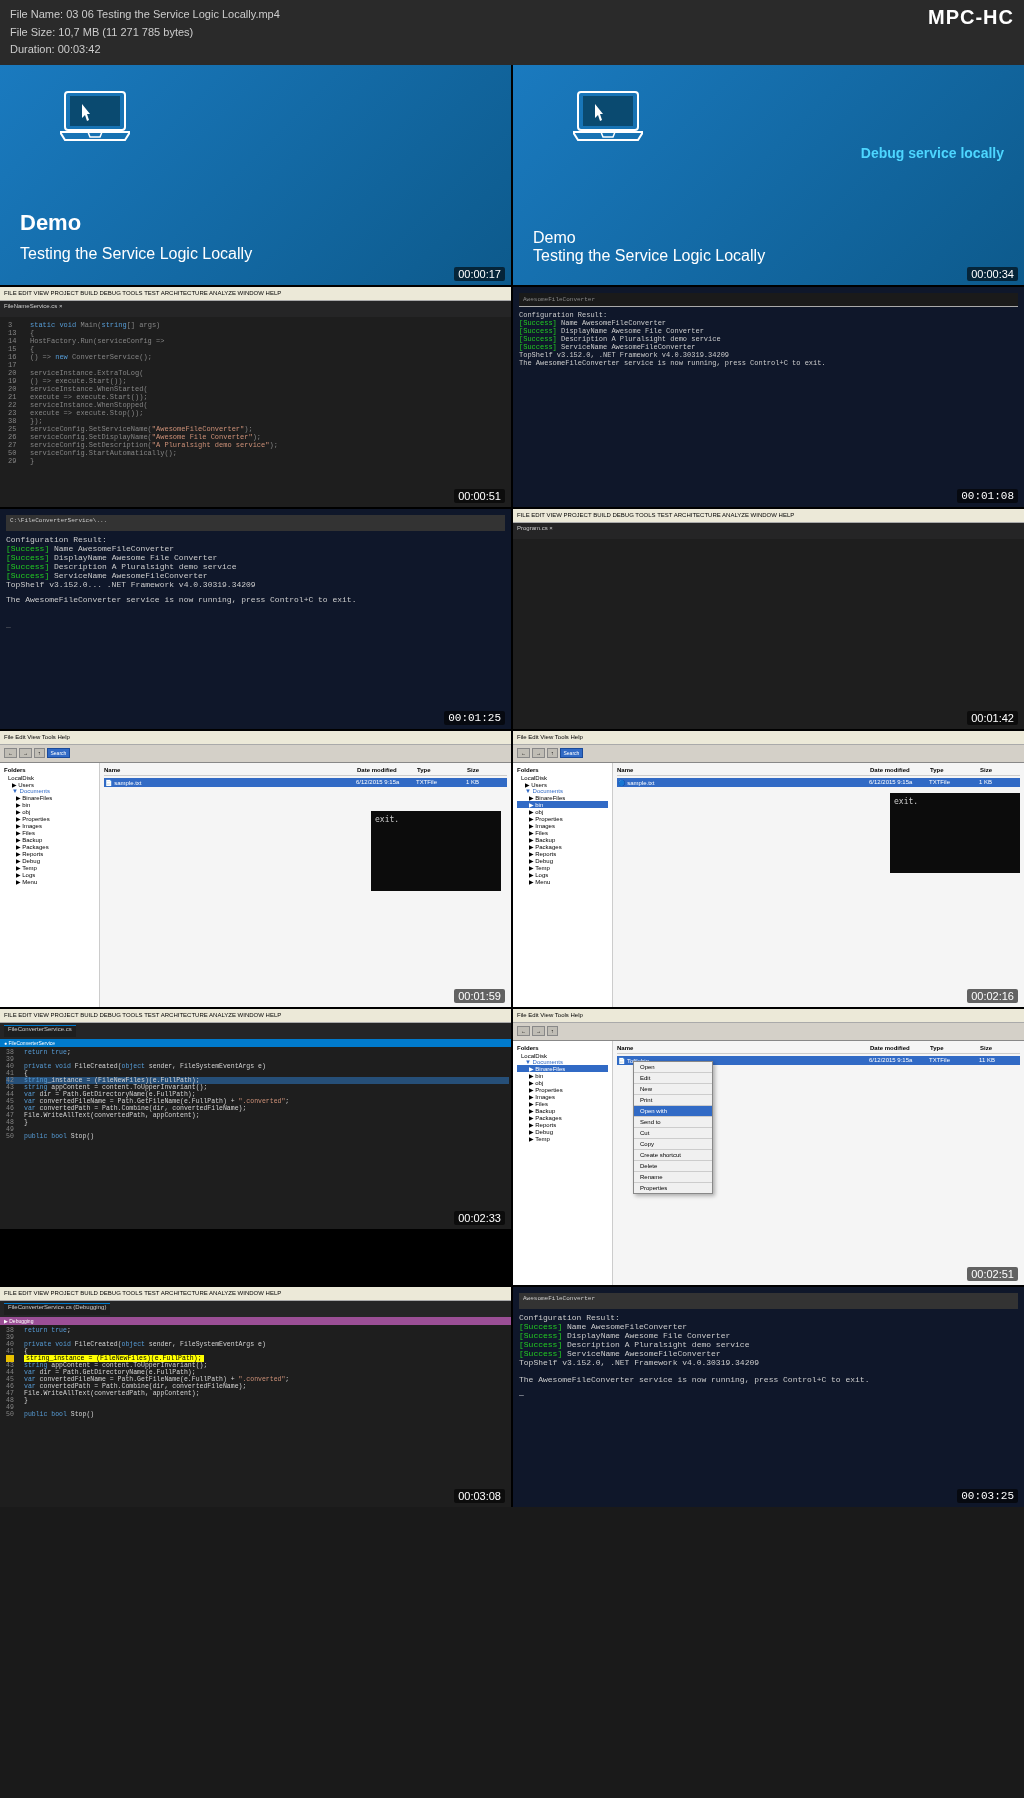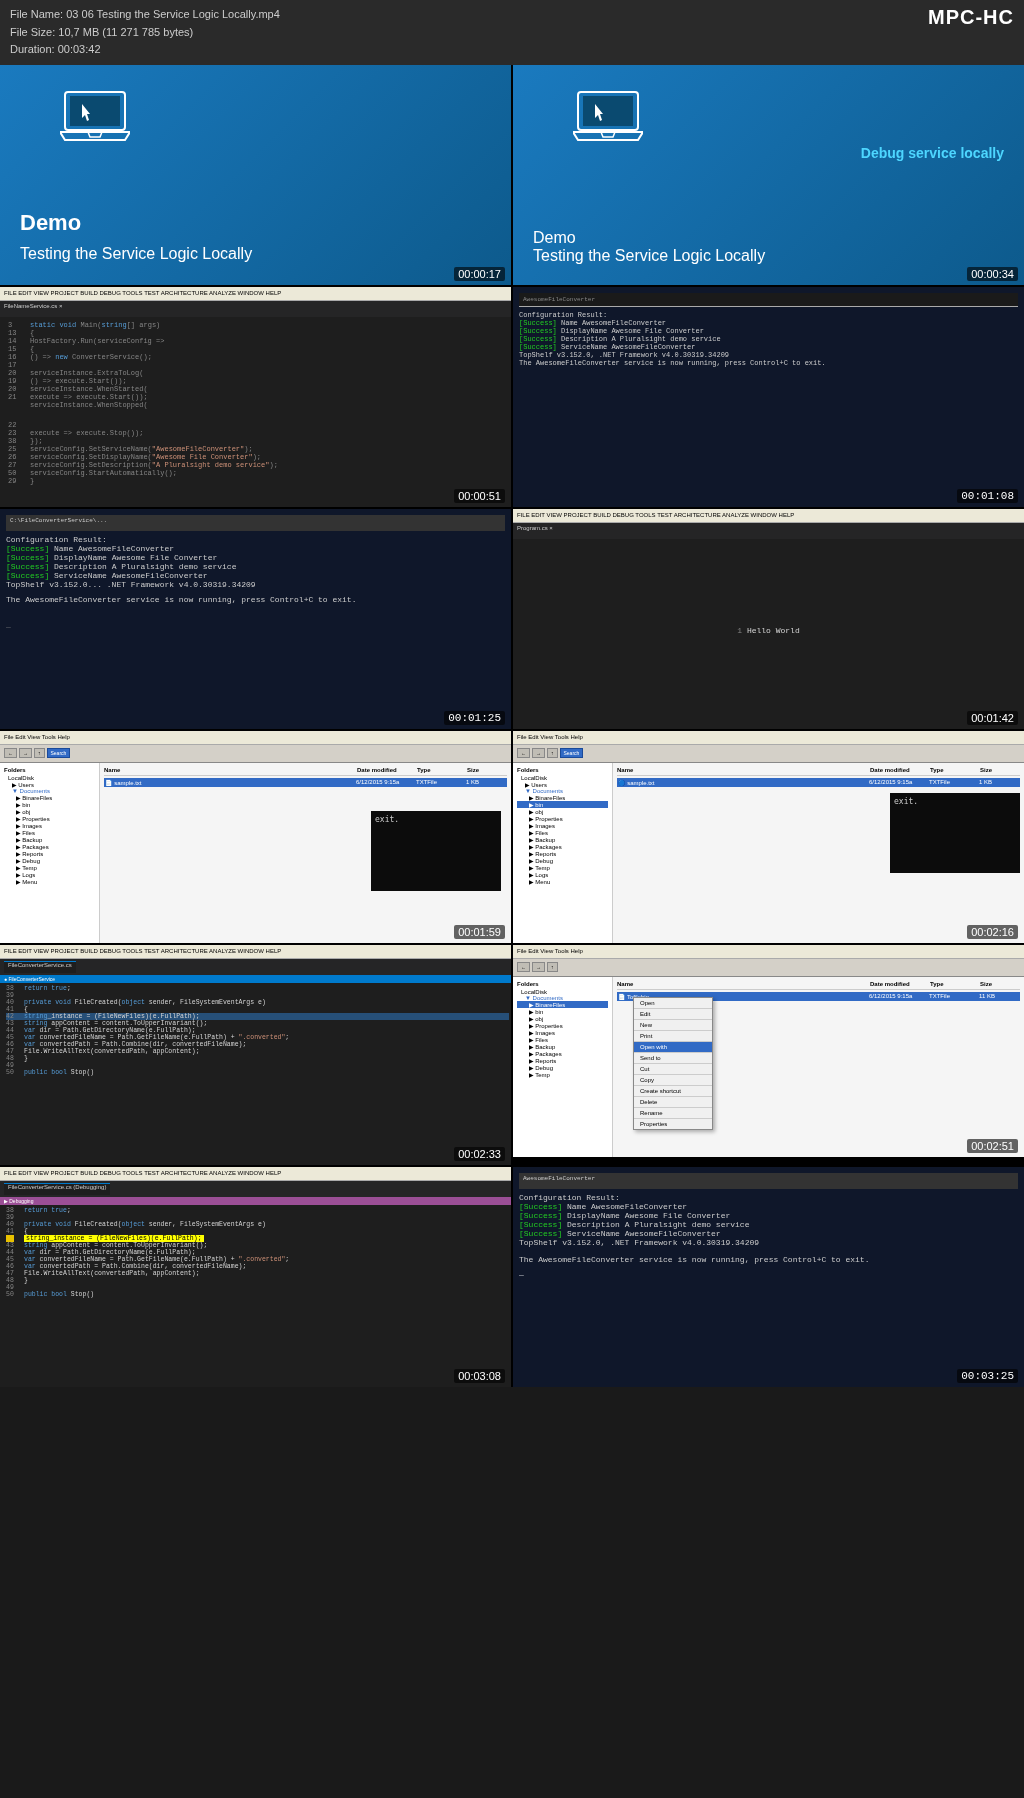--- a/index.html
+++ b/index.html
@@ -109,21 +109,21 @@
       padding: 6px;
       overflow: hidden;
       height: 220px;
     }
 
     .explorer-thumb {
       background: #f0f0f0;
       font-size: 7px;
       color: #000;
       overflow: hidden;
-      height: 212px;
+      height: 276px;
       display: flex;
     }
 
     
     .timestamp {
       position: absolute;
       bottom: 4px;
       right: 6px;
       font-size: 11px;
       color: #fff;
@@ -260,21 +260,21 @@
         </div>
       <div style="color:#858585; display:flex; gap:8px;">
           <span style="min-width:14px;">20</span>
           <span>        serviceInstance.WhenStarted(</span>
         </div>
       <div style="color:#858585; display:flex; gap:8px;">
           <span style="min-width:14px;">21</span>
           <span>            execute =&gt; execute.Start());</span>
         </div>
       <div style="color:#858585; display:flex; gap:8px;">
-          <span style="min-width:14px;margin-top:20px;">22</span>
+          <span style="min-width:14px;">22</span>
           <span>        serviceInstance.WhenStopped(</span>
         </div>
       <div style="color:#858585; display:flex; gap:8px;">
           <span style="min-width:14px;">23</span>
           <span>            execute =&gt; execute.Stop());</span>
         </div>
       <div style="color:#858585; display:flex; gap:8px;">
           <span style="min-width:14px;">38</span>
           <span>    });</span>
         </div>
@@ -331,25 +331,20 @@
       <div style="margin-top:16px; color:#888;">_</div>
     </div>
     <div class="timestamp">00:01:25</div>
   </div>
 
   <div class="thumb" style="background:#1e1e1e; overflow:hidden;">
     <div class="vs-menu-bar">
       <span>FILE EDIT VIEW PROJECT BUILD DEBUG TOOLS TEST ARCHITECTURE ANALYZE WINDOW HELP</span>
     </div>
     <div style="background:#252526; height:16px; font-size:6px; color:#ccc; padding:2px 4px;">Program.cs ×</div>
-    <div class="code-thumb" style="height:calc(220px - 36px); display:flex; align-items:center; justify-content:center;">
-      <div style="font-size:8px; color:#d4d4d4;">
-        <div style="color:#858585;">1  <span style="color:#d4d4d4;">Hello World</span></div>
-      </div>
-    </div>
     <div class="timestamp">00:01:42</div>
   </div>
 
   <div class="thumb explorer-thumb">
     <div style="display:flex; flex-direction:column; width:100%; height:100%;">
       <div style="background:#ece9d8; height:14px; font-size:6px; color:#000; display:flex; align-items:center; padding:0 4px; border-bottom:1px solid #aaa;">
         File  Edit  View  Tools  Help
       </div>
       <div style="background:#d4d0c8; height:18px; display:flex; align-items:center; padding:0 4px; gap:2px; border-bottom:1px solid #888;">
         <div style="font-size:5px; background:#c0bdb5; border:1px solid #888; padding:1px 3px;">←</div>

